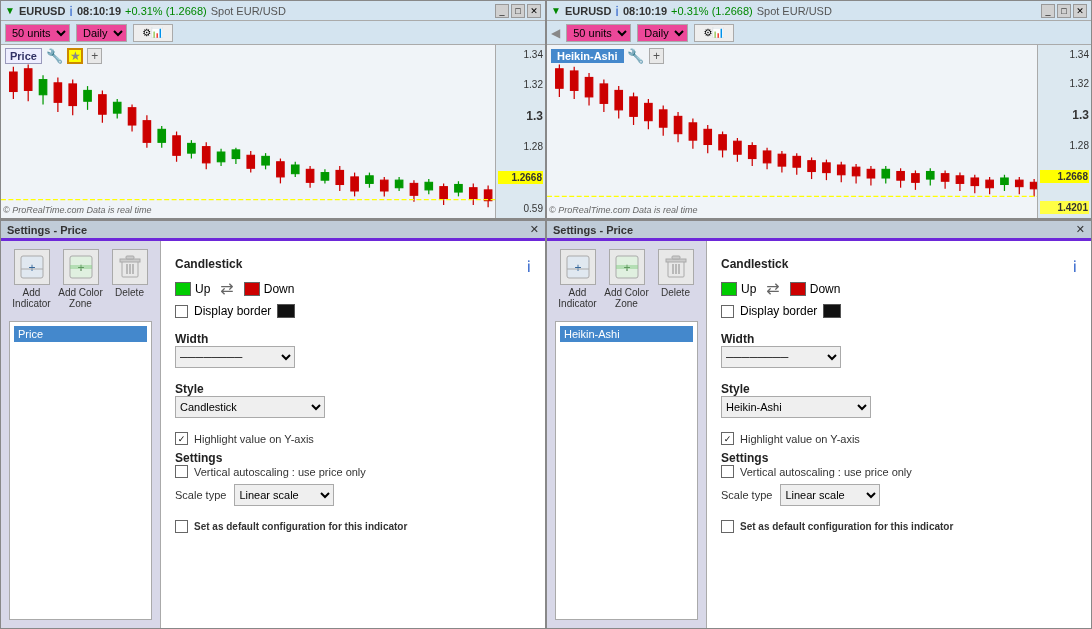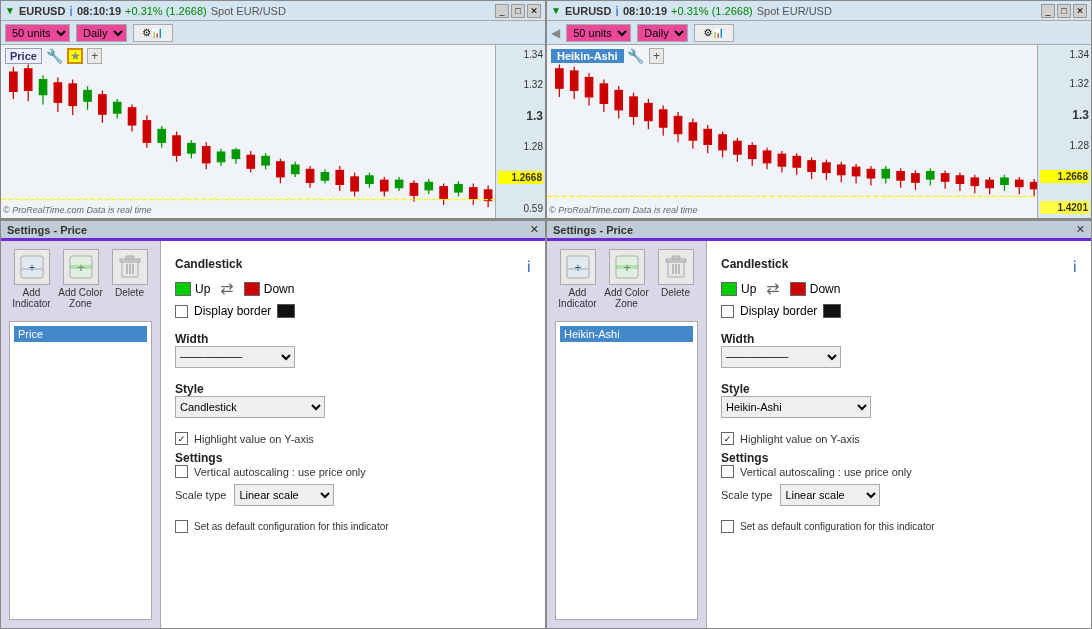--- a/index.html
+++ b/index.html
@@ -61,21 +61,21 @@
     .color-swatch-black { width: 18px; height: 14px; background: #111; border: 1px solid #555; }
 
     .width-row { display: flex; align-items: center; gap: 6px; margin-bottom: 6px; }
 
     .checkbox-label-row { display: flex; align-items: center; gap: 6px; margin-bottom: 6px; }
     .settings-label { font-size: 11px; color: #333; }
 
     .scale-type-row { display: flex; align-items: center; gap: 8px; margin-bottom: 6px; }
     .scale-label { font-size: 11px; color: #333; }
 
-    .default-row { display: flex; align-items: center; gap: 6px; margin-top: 8px; }
+    .default-row { display: flex; align-items: center; gap: 6px; margin-top: 8px; font-weight: bold; }
     .default-label { font-size: 10px; color: #333; }
 
     .blue-info { color: #3366cc; font-size: 14px; }
 
     
     svg.chart-svg { width: 100%; height: 100%; }
 
     .heikin-ashi-label { background: #4488cc; color: white; padding: 1px 6px; font-size: 11px; font-weight: bold; display: inline-block; }
     .price-label-white { color: #336; font-weight: bold; background: #eef; padding: 1px 4px; border: 1px solid #99b; font-size: 11px; }
 

